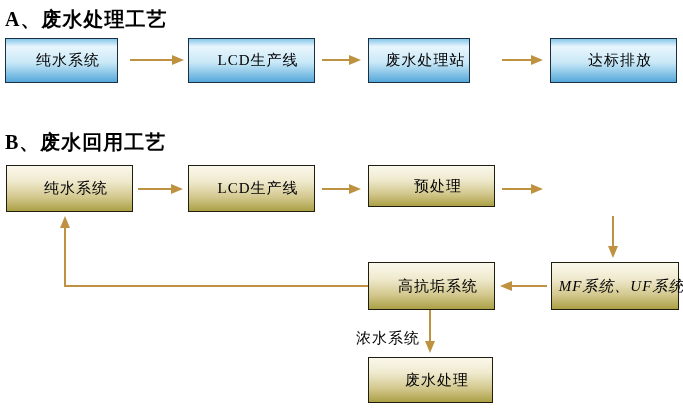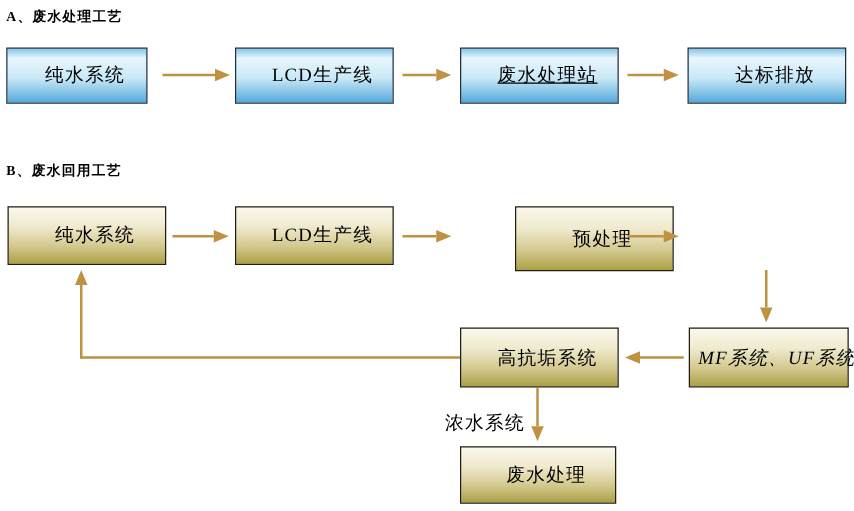--- a/index.html
+++ b/index.html
@@ -1,21 +1,21 @@
 <!DOCTYPE html>
 <html style="--arrow: #bf9242; --blue-border: #1b2f40; --blue-top: #85c6ea; --blue-light: #e9f6fd; --blue-bottom: #54a8da; --khaki-border: #1f1d0d; --khaki-top: #faf8ec; --khaki-bottom: #aba045;"><head>
 <meta charset="utf-8">
 <style>
   html,body { margin:0; padding:0; background:#fff; }
   #stage {
     position:relative; width:683px; height:409px; background:#fff; overflow:hidden;
     font-family:"Liberation Serif","DejaVu Serif",serif; color:#000;
   }
   .title {
-    position:absolute; font-size:11px; font-weight:600; letter-spacing:1px; white-space:nowrap;
+    position:absolute; font-size:20px; font-weight:600; letter-spacing:1px; white-space:nowrap;
   }
   .box {
     position:absolute; display:flex; align-items:center; justify-content:center;
     font-size:15px; letter-spacing:1px; white-space:nowrap; box-sizing:border-box;
     border:1.5px solid #1d1d1d;
     padding-left:13px;
   }
   .box.blue {
     background:linear-gradient(180deg,
       var(--blue-top,#85c6ea) 0%, var(--blue-light,#e9f6fd) 18%,
@@ -39,35 +39,35 @@
 </style>
 </head>
 <body>
 
 <div id="stage">
 
   <div class="title" style="left:5px; top:6px;">A、废水处理工艺</div>
 
   <div class="box blue" style="left:5px;   top:38px; width:113px; height:45px;">纯水系统</div>
   <div class="box blue" style="left:188px; top:38px; width:127px; height:45px;">LCD生产线</div>
-  <div class="box blue" style="left:368px; top:38px; width:127px; height:45px;text-decoration:underline;">废水处理站</div>
+  <div class="box blue" style="left:368px; top:38px; width:102px; height:45px;">废水处理站</div>
   <div class="box blue" style="left:550px; top:38px; width:127px; height:45px;">达标排放</div>
 
   <div class="hline" style="left:130px; top:59px; width:42px;"></div>
   <div class="arr right" style="left:172px; top:55px;"></div>
   <div class="hline" style="left:322px; top:59px; width:27px;"></div>
   <div class="arr right" style="left:349px; top:55px;"></div>
   <div class="hline" style="left:502px; top:59px; width:29px;"></div>
   <div class="arr right" style="left:531px; top:55px;"></div>
 
   <div class="title" style="left:5px; top:129px;">B、废水回用工艺</div>
 
   <div class="box khaki" style="left:6px;   top:165px; width:127px; height:47px;">纯水系统</div>
   <div class="box khaki" style="left:188px; top:165px; width:127px; height:47px;">LCD生产线</div>
-  <div class="box khaki" style="left:368px; top:165px; width:127px; height:52px;margin-left:44px;">预处理</div>
+  <div class="box khaki" style="left:368px; top:165px; width:127px; height:42px;">预处理</div>
 
   <div class="hline" style="left:138px; top:188px; width:33px;"></div>
   <div class="arr right" style="left:171px; top:184px;"></div>
   <div class="hline" style="left:322px; top:188px; width:27px;"></div>
   <div class="arr right" style="left:349px; top:184px;"></div>
   <div class="hline" style="left:502px; top:188px; width:29px;"></div>
   <div class="arr right" style="left:531px; top:184px;"></div>
 
   <div class="vline" style="left:612px; top:216px; height:30px;"></div>
   <div class="arr down" style="left:608px; top:246px;"></div>

